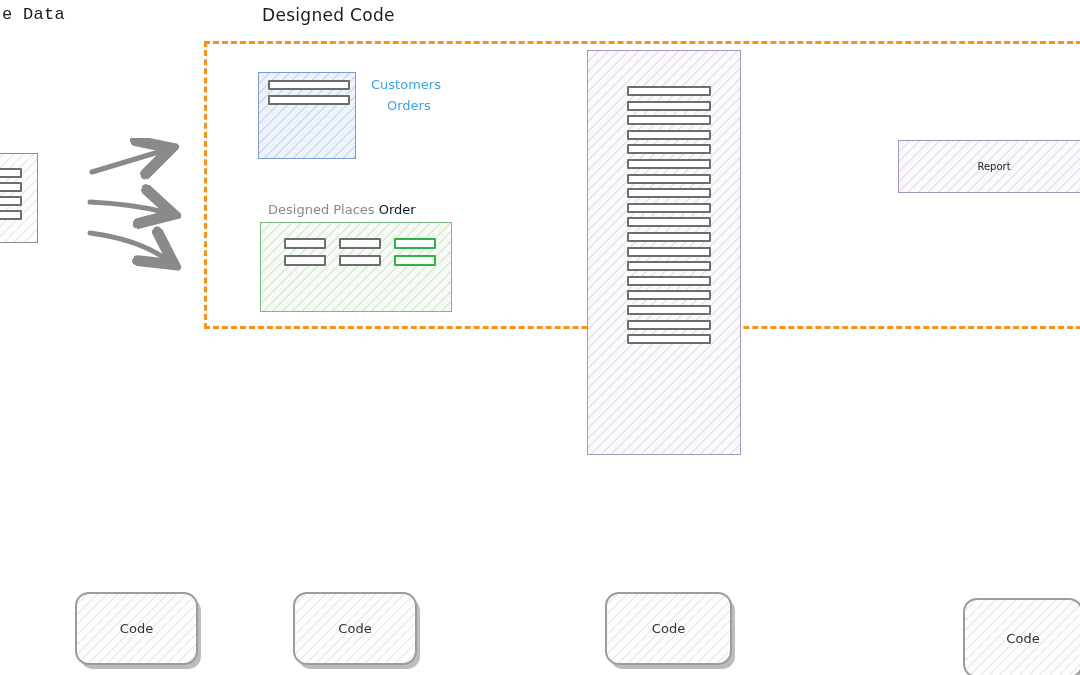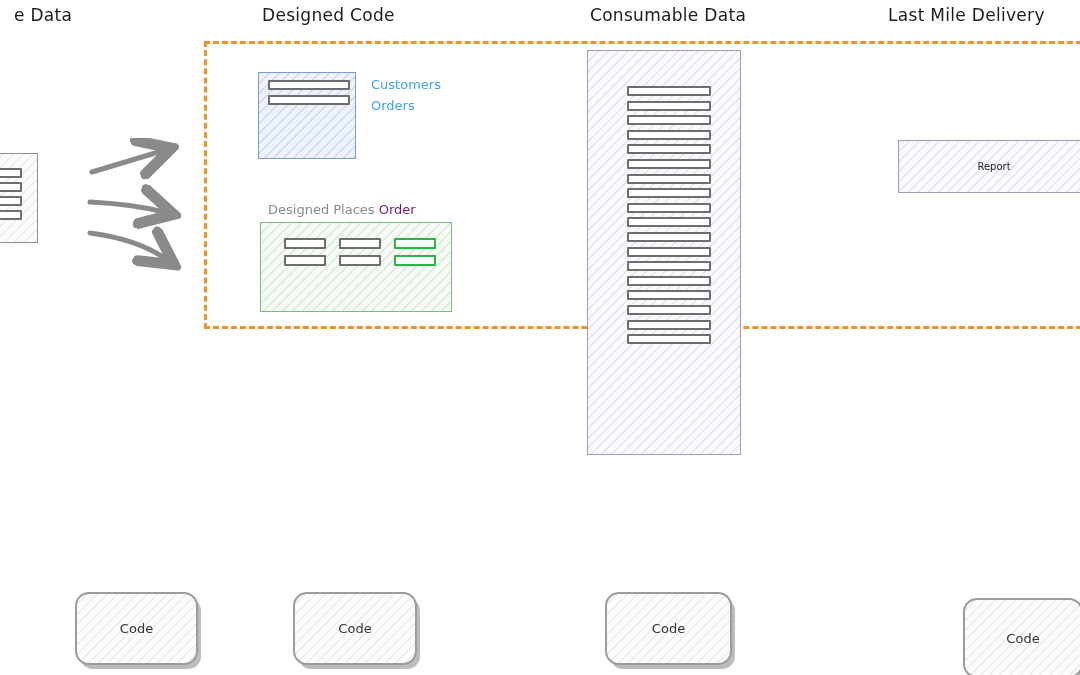--- a/index.html
+++ b/index.html
@@ -46,21 +46,21 @@
   .source-box{left:-58px;top:153px;width:96px;height:90px;border:1.6px solid #8f8f8f;}
   .source-rows{left:-40px;top:168px;gap:4px;}
   .source-rows .bar{width:62px;height:10px;}
   
   .tables-box{left:258px;top:72px;width:98px;height:87px;border:1.6px solid #7b9bd2;}
   .tables-rows{left:268px;top:80px;gap:5px;}
   .tables-rows .bar{width:82px;height:10px;}
   .label-blue{position:absolute;font-size:13px;color:#3ba3e8;white-space:nowrap;}
   
   .er-label{position:absolute;left:268px;top:202px;font-size:13px;color:#8a8a8a;white-space:nowrap;}
-  .er-label .green{color:#701a75;}
+  .er-label .green{color:#0f172a;}
   .er-box{left:260px;top:222px;width:192px;height:90px;border:1.6px solid #7ab885;}
   .er-bar{position:absolute;width:42px;height:11px;box-sizing:border-box;
     border:2px solid #6e6e6e;background:#fff;border-radius:1px;}
   .er-bar.green{border-color:#2eb347;}
   .er-c1{left:23px;} .er-c2{left:78px;} .er-c3{left:133px;}
   .er-r1{top:15px;} .er-r2{top:32px;}
   
   .consumable-box{left:587px;top:50px;width:154px;height:405px;border:1.6px solid #ab96c3;}
   .consumable-rows{left:39px;top:35px;gap:4.6px;position:absolute;}
   .consumable-rows .bar{width:84px;height:10px;}
@@ -80,24 +80,22 @@
   .code-2{left:293px;top:592px;width:124px;}
   .code-3{left:605px;top:592px;width:127px;}
   .code-4{left:963px;top:598px;width:120px;height:80px;}
   .arrows{position:absolute;left:82px;top:138px;}
 </style>
 </head>
 <body>
 
 <div class="canvas">
 
-  <div class="heading" style="left:14px;">e Data</div>
+  <div class="heading" style="left:2px;font-family:Liberation Mono, monospace;">e Data</div>
   <div class="heading" style="left:262px;">Designed Code</div>
-  <div class="heading" style="left:590px;">Consumable Data</div>
-  <div class="heading" style="left:888px;">Last Mile Delivery</div>
 
   <div class="boundary"></div>
 
   <div class="sketchbox hatch-gray source-box"></div>
   <div class="bar-col source-rows">
     <div class="bar"></div>
   <div class="bar"></div>
       <div class="bar"></div>
       <div class="bar"></div>
     </div>
@@ -112,21 +110,21 @@
     <path d="M8,64 Q50,66 82,74" fill="none" stroke="#8a8a8a" stroke-width="5" stroke-linecap="round" marker-end="url(#ah)"></path>
     <path d="M8,95 Q55,101 84,121" fill="none" stroke="#8a8a8a" stroke-width="5" stroke-linecap="round" marker-end="url(#ah)"></path>
   </svg>
 
   <div class="sketchbox hatch-blue tables-box"></div>
   <div class="bar-col tables-rows">
     <div class="bar"></div>
   <div class="bar"></div>
     </div>
   <div class="label-blue" style="left:371px;top:77px;">Customers</div>
-  <div class="label-blue" style="left:371px;top:98px;">Orders</div>
+  <div class="label-blue" style="left:387px;top:98px;">Orders</div>
 
   <div class="er-label"><span>Designed Places </span><span class="green">Order</span></div>
   <div class="sketchbox hatch-green er-box">
     <div class="er-bar er-c1 er-r1"></div>
     <div class="er-bar er-c1 er-r2"></div>
     <div class="er-bar er-c2 er-r1"></div>
     <div class="er-bar er-c2 er-r2"></div>
     <div class="er-bar green er-c3 er-r1"></div>
     <div class="er-bar green er-c3 er-r2"></div>
   </div>

